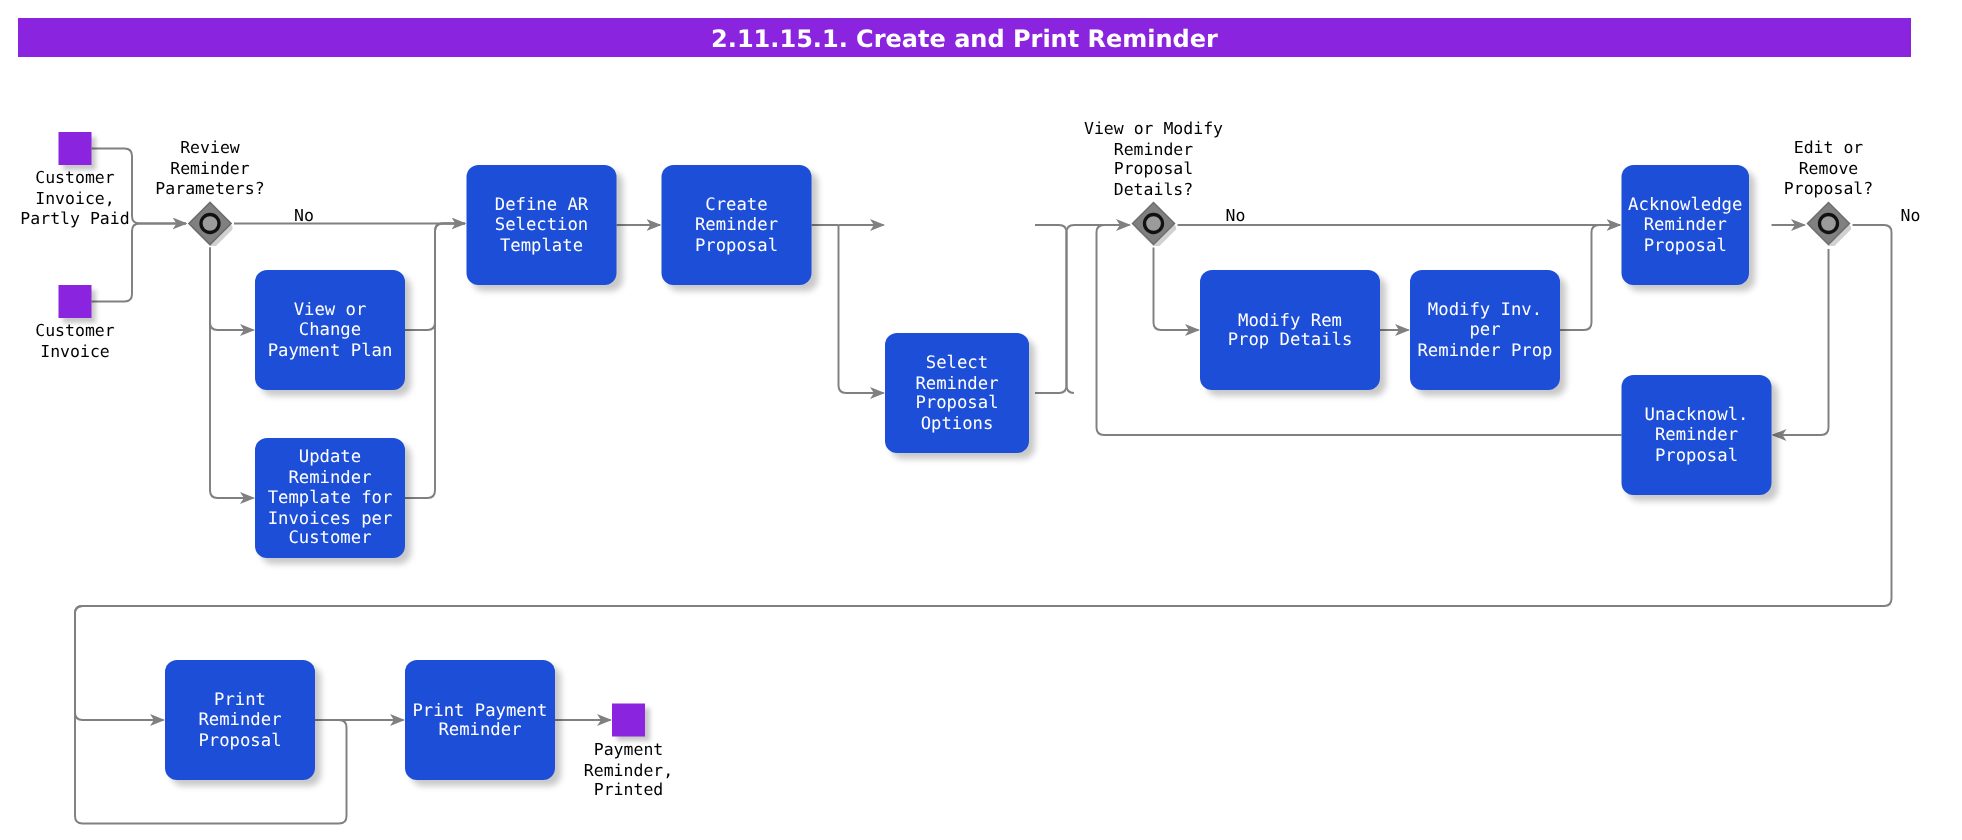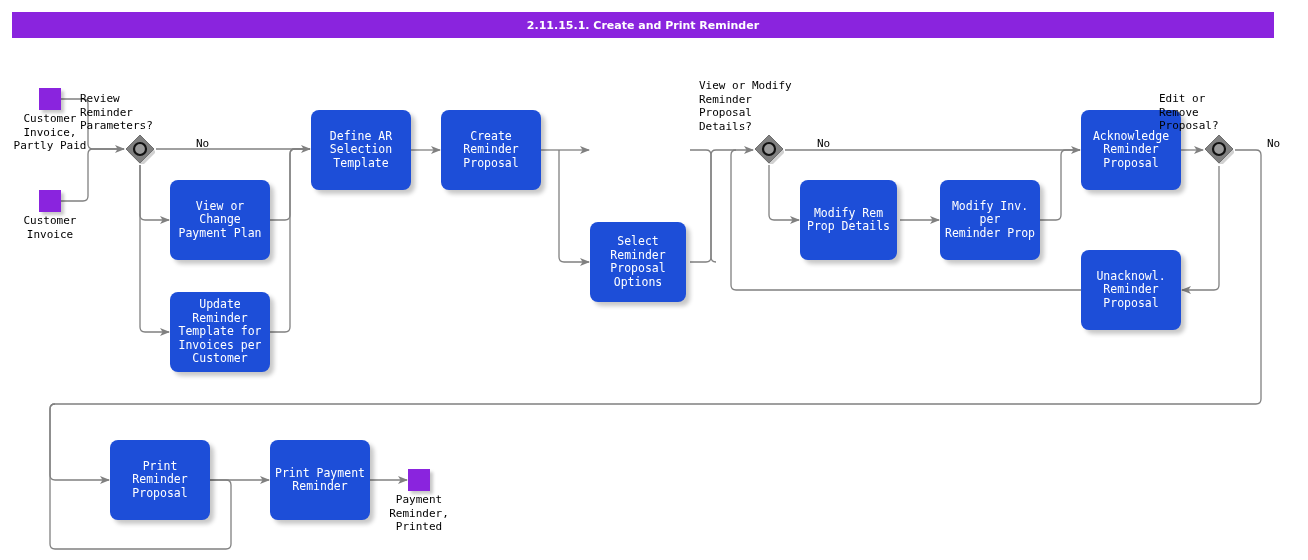--- a/index.html
+++ b/index.html
@@ -5,42 +5,42 @@
   html,body{margin:0;padding:0;background:#ffffff;}
   body{width:1308px;height:560px;position:relative;
        font-family:"DejaVu Sans Mono","Liberation Mono",monospace;
        -webkit-font-smoothing:none;}
   #canvas{position:absolute;left:0;top:0;width:1308px;height:560px;overflow:hidden;}
 
   
   .titlebar{position:absolute;left:12px;top:12px;width:1262px;height:26px;
             background:#8A24DE;color:#ffffff;display:flex;align-items:center;
             justify-content:center;font-family:"DejaVu Sans","Liberation Sans",sans-serif;
-            font-size:11px;font-weight:bold;letter-spacing:0px;}
+            font-size:16px;font-weight:bold;letter-spacing:0px;}
 
   
   #wires{position:absolute;left:0;top:0;width:1308px;height:560px;}
 
   
   .task{position:absolute;background:#1d4ed8;border-radius:8px;color:#ffffff;
         display:flex;align-items:center;justify-content:center;text-align:center;
         font-size:11.5px;line-height:13.5px;
         box-shadow:4px 4px 4px rgba(0,0,0,0.22);
         padding:2px 4px;box-sizing:border-box;white-space:pre-line;}
 
   
   .dataobj{position:absolute;width:22px;height:22px;background:#8A24DE;
            box-shadow:3px 3px 3px rgba(0,0,0,0.22);}
   .datalabel{position:absolute;color:#000000;font-size:11px;line-height:13.5px;
              text-align:center;white-space:pre-line;}
 
   
   .gateway{position:absolute;width:30px;height:30px;}
   .gwlabel{position:absolute;color:#000000;font-size:11px;line-height:13.5px;
-           white-space:pre-line;}
+           text-align:center;white-space:pre-line;}
   .flowlabel{position:absolute;color:#000000;font-size:11px;line-height:13px;padding-left:28px;}
 </style>
 </head>
 <body>
 
 <div id="canvas">
 
   <div class="titlebar">
     <span>2.11.15.1. Create and Print Reminder</span>
   </div>
@@ -112,25 +112,25 @@
 Customer</div>
   <div class="task" style="left:311px;top:110px;width:100px;height:80px;">Define AR
 Selection
 Template</div>
   <div class="task" style="left:441px;top:110px;width:100px;height:80px;">Create
 Reminder
 Proposal</div>
   <div class="task" style="left:590px;top:222px;width:96px;height:80px;">Select Reminder
 Proposal
 Options</div>
-  <div class="task" style="left:800px;top:180px;width:97px;height:80px;">Modify Rem
+  <div class="task" style="left:800px;top:180px;width:120px;height:80px;">Modify Rem
 Prop Details</div>
   <div class="task" style="left:940px;top:180px;width:100px;height:80px;">Modify Inv. per
 Reminder Prop</div>
-  <div class="task" style="left:1081px;top:110px;width:100px;height:80px;">Acknowledge
+  <div class="task" style="left:1081px;top:110px;width:85px;height:80px;">Acknowledge
 Reminder
 Proposal</div>
   <div class="task" style="left:1081px;top:250px;width:100px;height:80px;">Unacknowl.
 Reminder
 Proposal</div>
   <div class="task" style="left:110px;top:440px;width:100px;height:80px;">Print Reminder
 Proposal</div>
   <div class="task" style="left:270px;top:440px;width:100px;height:80px;">Print Payment
 Reminder</div>
 

